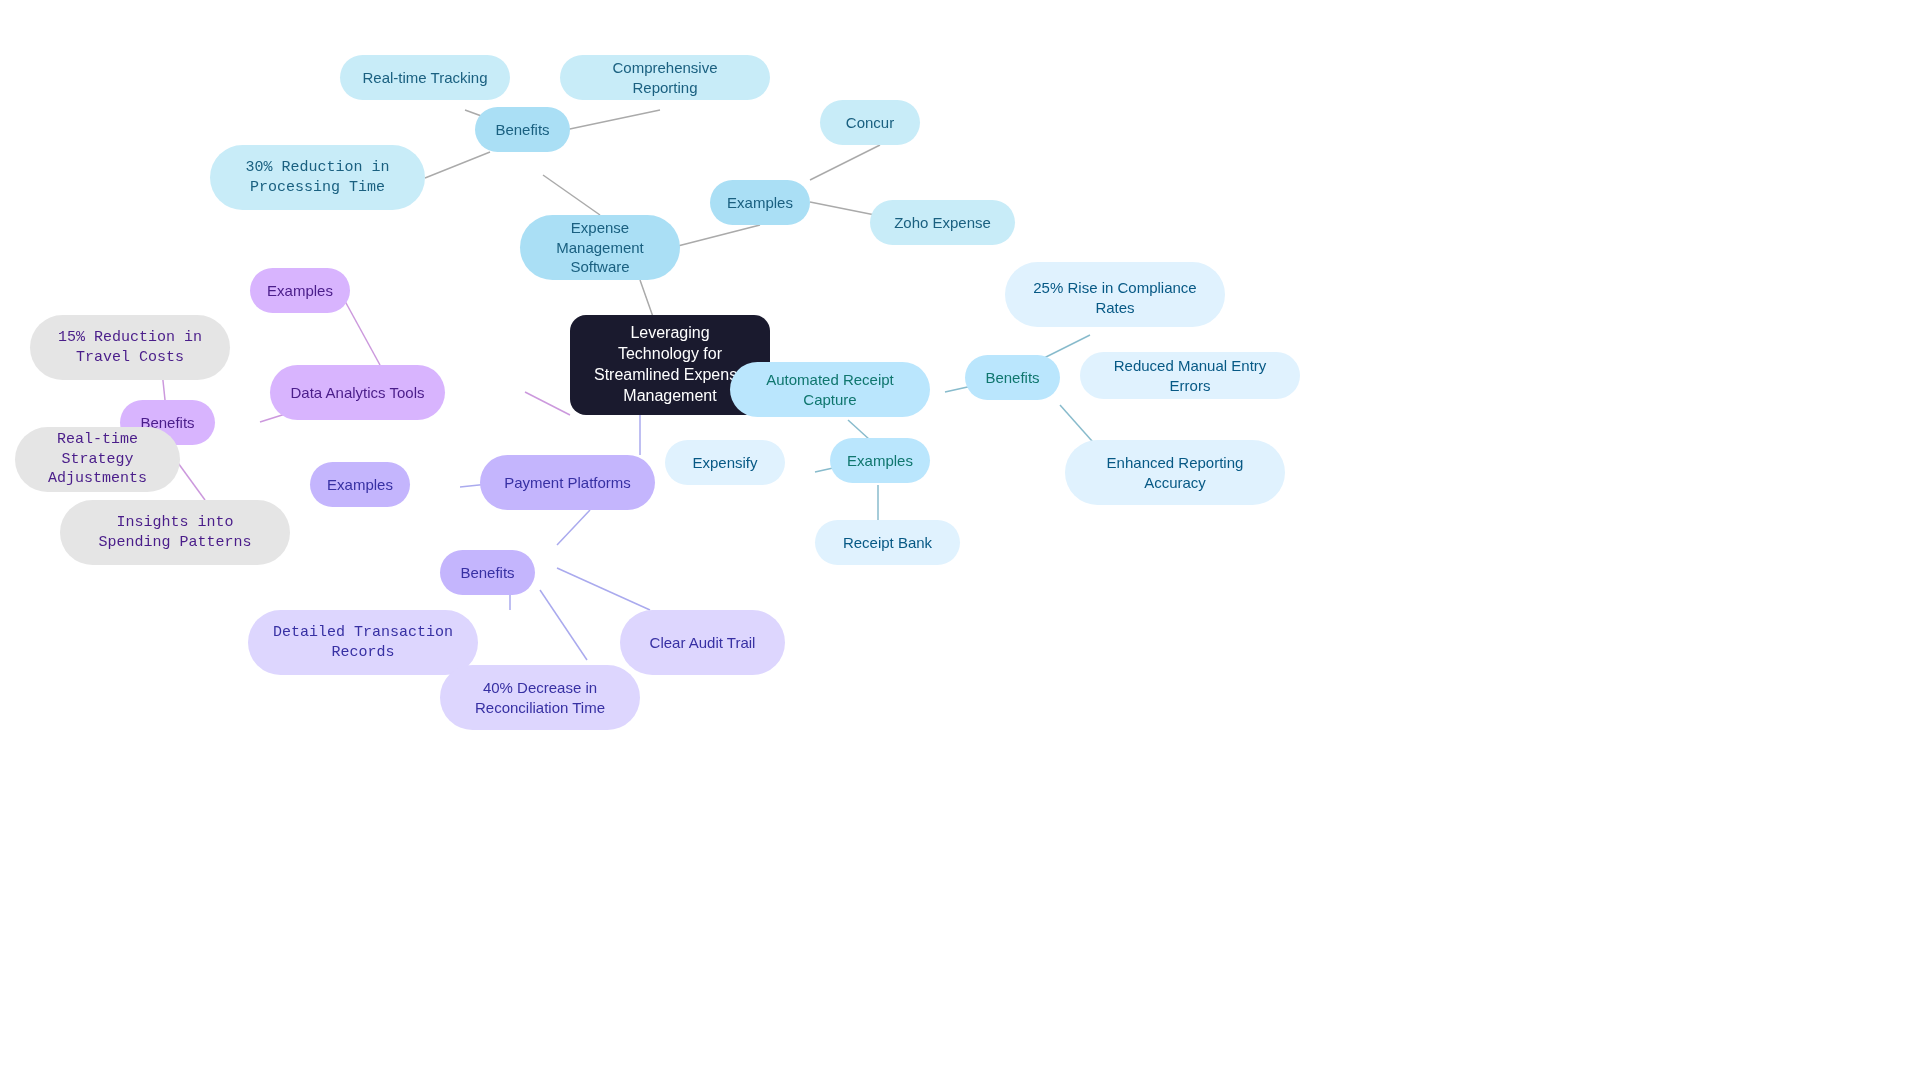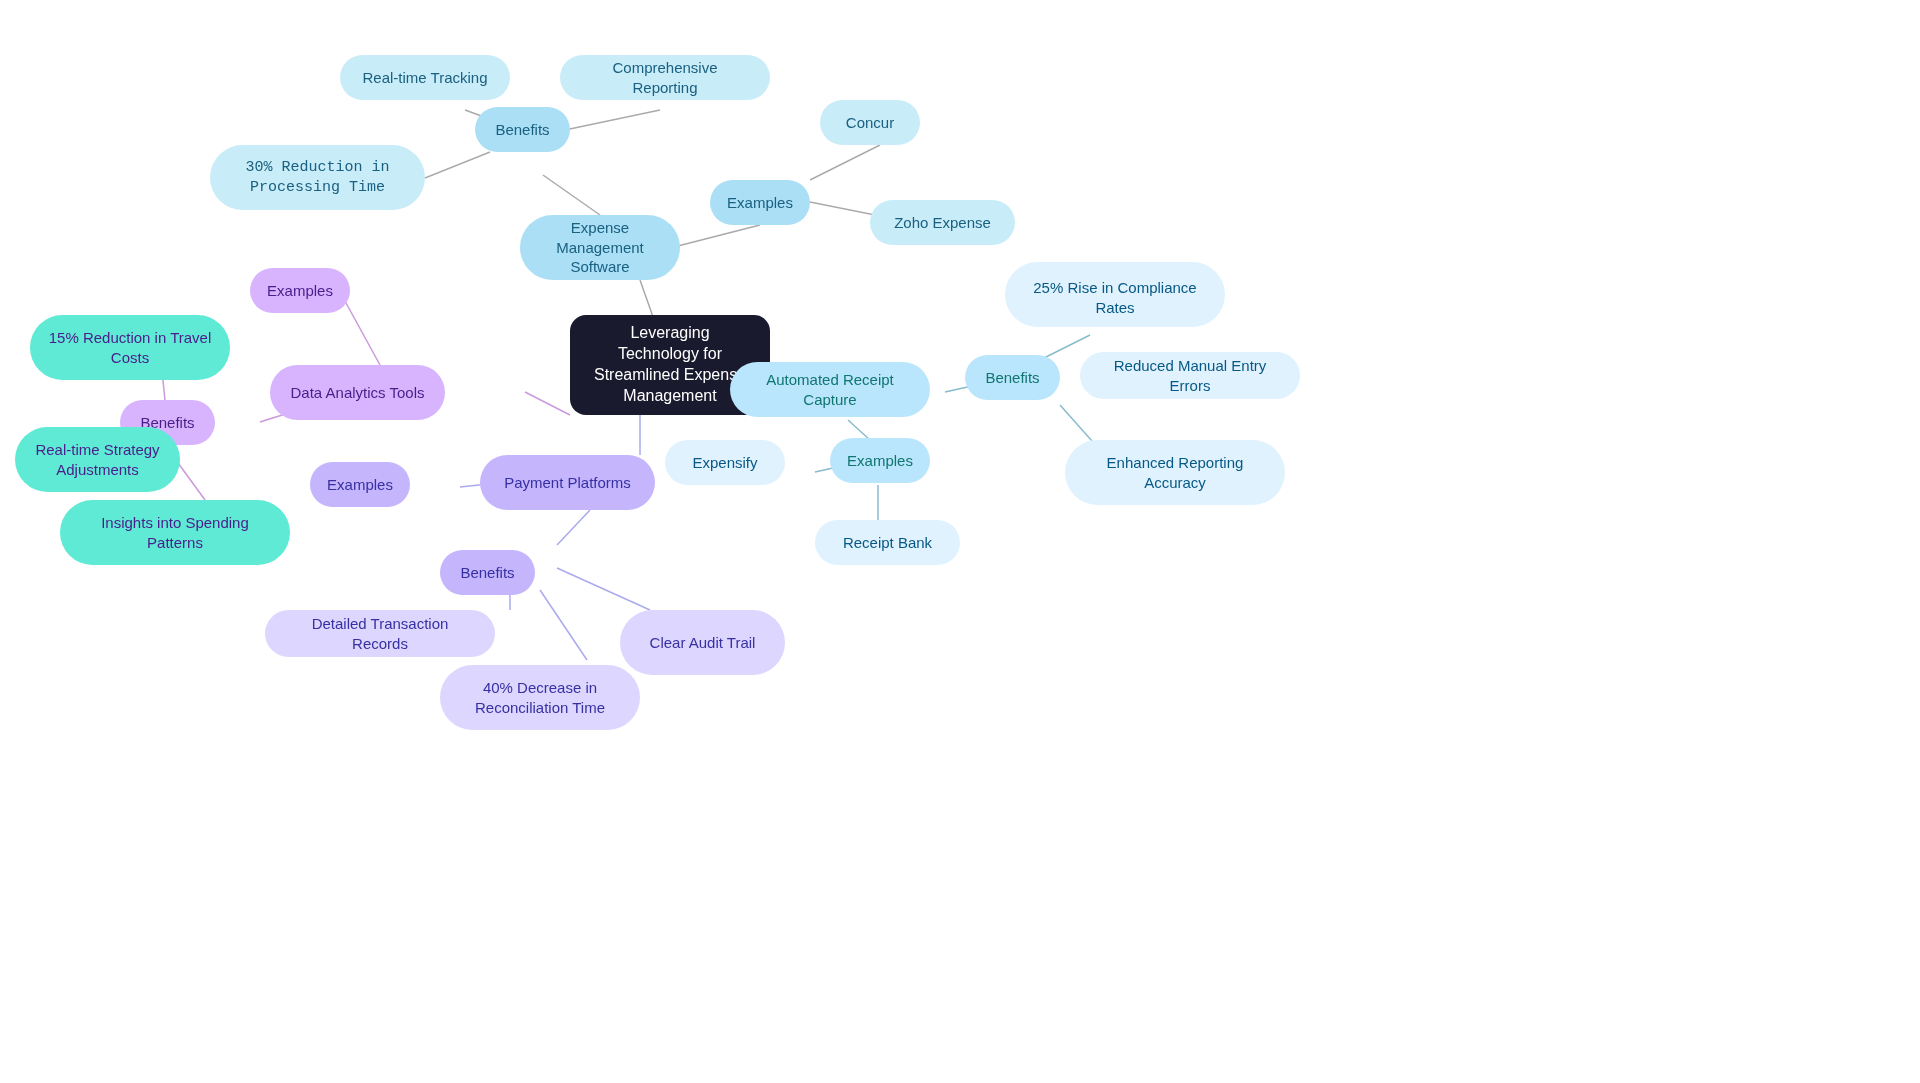--- a/index.html
+++ b/index.html
@@ -49,23 +49,24 @@
       background: #c8ecf8;
       color: #1a6080;
       border: none;
     }
     .node-purple {
       background: #d8b4fe;
       color: #4a1d8a;
       border: none;
     }
     .node-purple-light {
-      background: #5eead4;
+      background: #e5e5e5;
       color: #4a1d8a;
       border: none;
+      font-family: Liberation Mono, monospace;
     }
     .node-lavender {
       background: #c4b5fd;
       color: #3730a3;
       border: none;
     }
     .node-lavender-light {
       background: #ddd6fe;
       color: #3730a3;
       border: none;
@@ -208,21 +209,21 @@
 </div>
 
 <div class="node node-lavender" style="left:310px; top:462px; width:100px; height:45px;">
   <span>Examples</span>
 </div>
 
 <div class="node node-lavender" style="left:440px; top:550px; width:95px; height:45px;">
   <span>Benefits</span>
 </div>
 
-<div class="node node-lavender-light" style="left:265px; top:610px; width:230px; height:47px;">
+<div class="node node-lavender-light" style="left:248px; top:610px; width:230px; height:65px;font-family:Liberation Mono, monospace;">
   <span>Detailed Transaction Records</span>
 </div>
 
 <div class="node node-lavender-light" style="left:620px; top:610px; width:165px; height:65px;">
   <span>Clear Audit Trail</span>
 </div>
 
 <div class="node node-lavender-light" style="left:440px; top:665px; width:200px; height:65px;">
   <span>40% Decrease in Reconciliation Time</span>
 </div>

